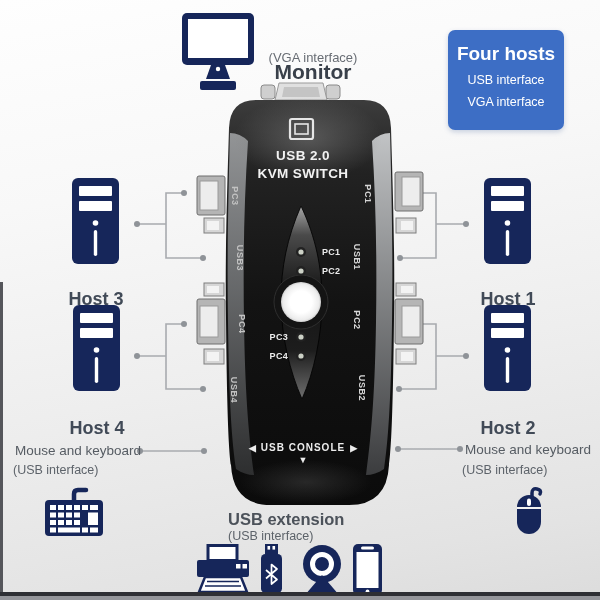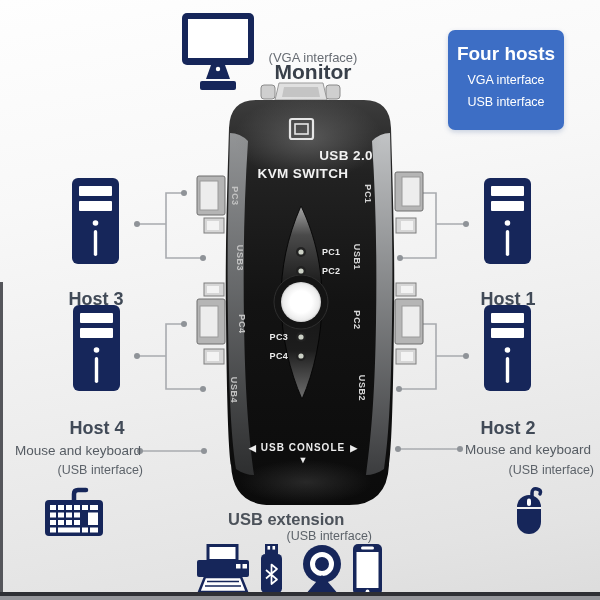--- a/index.html
+++ b/index.html
@@ -9,21 +9,21 @@
     font-family:"Liberation Sans",sans-serif;
   }
   .abs{position:absolute;}
   .monitor-label{left:258px;top:24px;width:110px;font-size:21px;font-weight:bold;color:#39404a;text-align:center;margin-top:36px;}
   .monitor-sub{left:252px;top:50px;width:122px;font-size:13px;color:#686d74;text-align:center;}
   .badge{left:448px;top:30px;width:116px;height:100px;background:#3d6ec5;border-radius:7px;color:#ffffff;text-align:center;box-shadow:0 2px 5px rgba(60,90,150,0.25);}
   .badge-title{font-size:19px;font-weight:bold;margin-top:13px;}
   .badge-line{font-size:12.5px;margin-top:8px;}
   .host-label{width:84px;font-size:18px;font-weight:bold;color:#414a57;text-align:center;margin-top:24px;}
   .caption{font-size:13.5px;color:#565c63;text-align:center;}
-  .caption-sub{font-size:12.5px;color:#5d636a;text-align:right;}
+  .caption-sub{font-size:12.5px;color:#5d636a;text-align:left;}
   .device-model{left:233px;top:147px;width:140px;text-align:center;color:#f2f2f2;font-weight:bold;font-size:13.5px;letter-spacing:0.4px;line-height:18px;}
   .vlabel{width:44px;height:12px;line-height:12px;text-align:center;font-size:9px;font-weight:bold;letter-spacing:0.6px;transform:rotate(90deg);color:#d6d6d6;}
   .vlabel.dim{color:#c2c2c2;}
   .led-label{font-size:9px;font-weight:bold;color:#ebebeb;letter-spacing:0.3px;}
   .led-label.right-align{width:24px;text-align:right;}
   .console-line{left:240px;top:442px;width:126px;text-align:center;color:#ececec;font-size:10px;font-weight:bold;letter-spacing:1px;white-space:nowrap;}
   .console-line .arr{font-size:9px;letter-spacing:0;}
   .console-line .arr.l{margin-right:5px;}
   .console-line .arr.r{margin-left:5px;}
   .console-down{left:240px;top:455px;width:126px;text-align:center;color:#ececec;font-size:9px;}
@@ -193,22 +193,22 @@
     <rect x="7" y="7" width="60" height="39" fill="#ffffff"></rect>
     <path d="M30,53 L44,53 L49,67 L25,67 Z" fill="#16265a"></path>
     <circle cx="37" cy="57" r="2.2" fill="#ffffff"></circle>
     <rect x="19" y="69" width="36" height="9" rx="2" fill="#16265a"></rect>
   </svg>
   <div class="abs monitor-label">Monitor</div>
   <div class="abs monitor-sub">(VGA interface)</div>
 
   <div class="abs badge">
     <div class="badge-title">Four hosts</div>
+    <div class="badge-line">USB interface</div>
     <div class="badge-line">VGA interface</div>
-    <div class="badge-line">USB interface</div>
   </div>
 
   <svg class="abs" style="left:71px;top:177px;" width="49" height="88" viewBox="0 0 49 88">
     <rect x="1" y="1" width="47" height="86" rx="6" fill="#16265a"></rect>
     <rect x="8" y="9" width="33" height="10" rx="1" fill="#ffffff"></rect>
       <rect x="8" y="24" width="33" height="10" rx="1" fill="#ffffff"></rect>
     <circle cx="24.5" cy="46" r="2.8" fill="#ffffff"></circle>
       <rect x="22.8" y="53" width="3.4" height="26" rx="1.7" fill="#ffffff"></rect>
   </svg>
   <div class="abs host-label" style="left:54px;top:265px;">Host 3</div>
@@ -234,21 +234,21 @@
   <svg class="abs" style="left:483px;top:304px;" width="49" height="88" viewBox="0 0 49 88">
     <rect x="1" y="1" width="47" height="86" rx="6" fill="#16265a"></rect>
     <rect x="8" y="9" width="33" height="10" rx="1" fill="#ffffff"></rect>
       <rect x="8" y="24" width="33" height="10" rx="1" fill="#ffffff"></rect>
     <circle cx="24.5" cy="46" r="2.8" fill="#ffffff"></circle>
       <rect x="22.8" y="53" width="3.4" height="26" rx="1.7" fill="#ffffff"></rect>
   </svg>
   <div class="abs host-label" style="left:466px;top:394px;">Host 2</div>
 
   <div class="abs device-model">
-    <span style="display:block;text-align:right;">USB 2.0</span>
+    <span style="display:block;">USB 2.0</span>
     <span style="display:block;">KVM SWITCH</span>
   </div>
 
   <div class="abs vlabel dim" style="left:213px;top:190px;">PC3</div>
   <div class="abs vlabel dim" style="left:218px;top:252px;">USB3</div>
   <div class="abs vlabel dim" style="left:220px;top:318px;">PC4</div>
   <div class="abs vlabel dim" style="left:212px;top:384px;">USB4</div>
   <div class="abs vlabel" style="left:346px;top:188px;">PC1</div>
   <div class="abs vlabel" style="left:335px;top:251px;">USB1</div>
   <div class="abs vlabel" style="left:335px;top:314px;">PC2</div>

